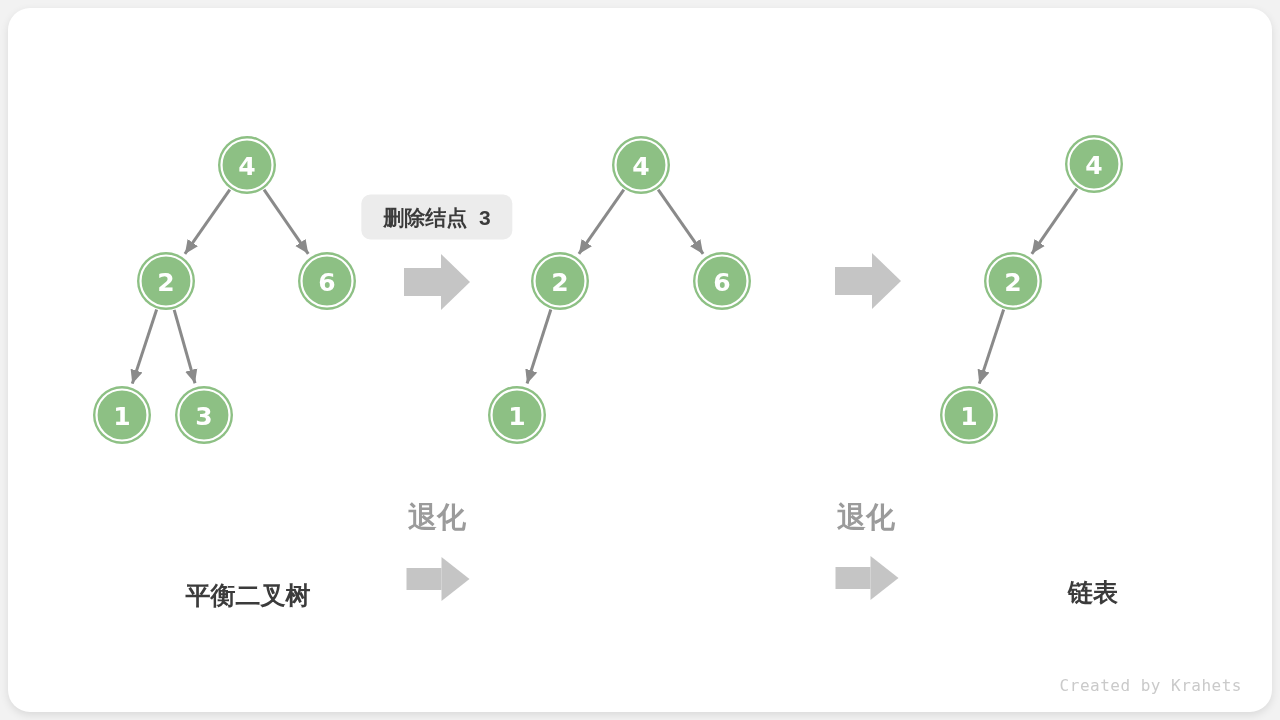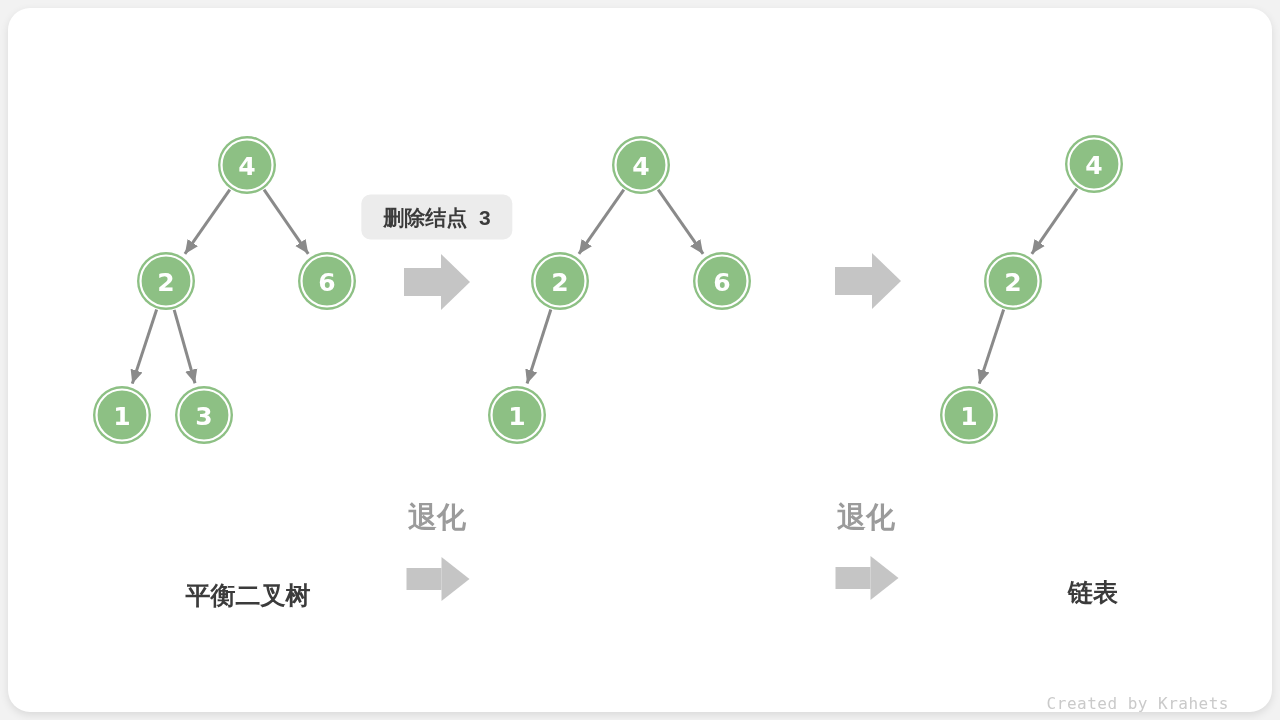--- a/index.html
+++ b/index.html
@@ -76,26 +76,25 @@
     white-space: nowrap;
   }
   .stage-label {
     color: var(--dark-text);
     font-size: 25px;
     font-weight: bold;
     white-space: nowrap;
   }
   .watermark {
     position: absolute;
-    right: 51px; top: 676px;
+    right: 38px; top: 676px;
     color: var(--watermark);
     font-family: "DejaVu Sans Mono", "Liberation Mono", monospace;
     font-size: 16px;
     letter-spacing: 0.5px;
-    margin-top: 18px;
   }
 </style>
 </head>
 <body>
 
 <div class="stage">
   <div class="card"></div>
 
   <svg id="tree-svg">
     <defs>

